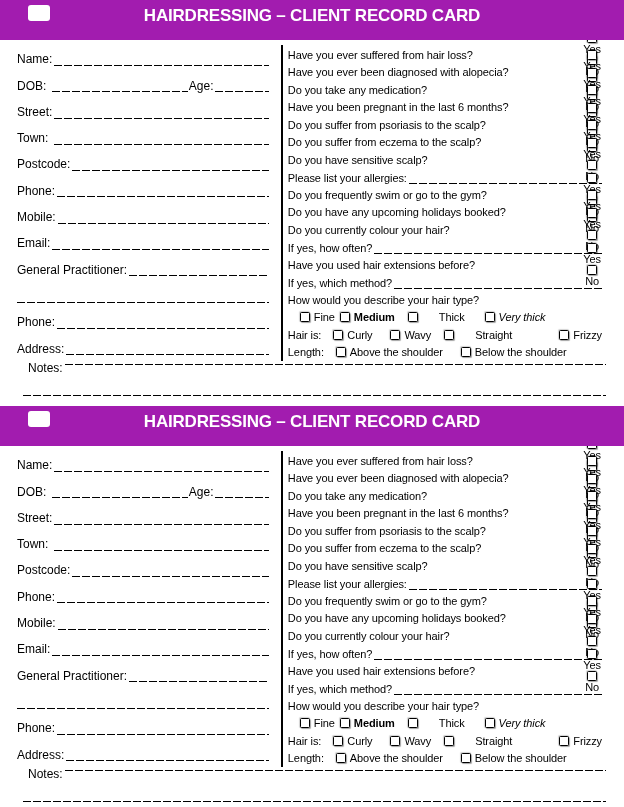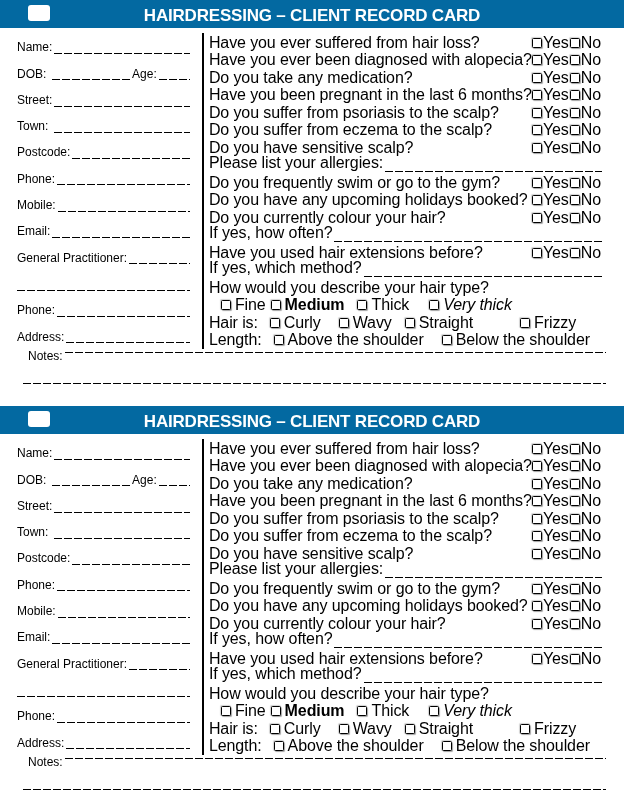--- a/index.html
+++ b/index.html
@@ -5,21 +5,21 @@
   * { box-sizing: border-box; }
   html, body { margin: 0; padding: 0; }
   body {
     width: 624px; height: 807px; overflow: hidden;
     background: #fff; color: #000;
     font-family: "Liberation Sans", sans-serif;
   }
   .card { width: 624px; height: 406px; position: relative; background: #fff; }
 
   
-  .card-header { position: relative; height: 28px; background: #0369a1; }
+  .card-header { position: relative; height: 40px; background: #a21caf; }
   .header-tab {
     position: absolute; left: 28px; top: 5px;
     width: 22px; height: 16px; background: #fff; border-radius: 3px;
   }
   .card-title {
     position: absolute; left: 0; right: 0; top: 0;
     line-height: 32px; text-align: center;
     color: #fff; font-size: 17px; font-weight: bold; letter-spacing: -0.2px;
     white-space: nowrap;
   }
@@ -45,48 +45,48 @@
     background-position: left bottom;
     background-repeat: no-repeat;
   }
   .fill-dob { flex-grow: 2.55; }
   .fill-age { flex-grow: 1; }
   .age-label { margin-left: 1px; }
 
   
   .q-row {
     display: flex; align-items: center;
-    height: 17.5px; font-size: 16px; letter-spacing: -0.1px;
+    height: 17.5px; font-size: 11px; letter-spacing: -0.1px;
     white-space: nowrap;
     text-align: center;
   }
   .q-row.write { align-items: flex-end; padding-bottom: 2px; }
   .q-text { white-space: nowrap; }
 
   
   .cb {
     display: inline-block; flex-shrink: 0;
     width: 10px; height: 10px; background: #fff;
     border: 1.6px solid #000; border-radius: 1.5px;
     box-shadow: 1px 1px 1px rgba(0,0,0,0.35), -0.5px -0.5px 1px rgba(0,0,0,0.18);
   }
 
   
-  .yn { margin-left: auto; display: flex; align-items: center; flex-shrink: 0; }
+  .yn { margin-left: auto; display: flex; align-items: center; flex-shrink: 0; flex-direction: column; }
   .yn .cb { margin-right: 1px; }
   .yn .yn-t { margin-right: 1px; }
 
   
   .opt { display: inline-flex; align-items: center; flex-shrink: 0; }
   .opt .cb { margin-right: 4px; }
   .indent { padding-left: 12px; }
   .prefix { margin-right: 12px; }
   .ml5  { margin-left: 5px; font-weight: bold; }
   .ml10 { margin-left: 10px; padding-left: 8px; }
-  .ml13 { margin-left: 13px; }
+  .ml13 { margin-left: 13px; gap: 17px; }
   .ml16 { margin-left: 16px; padding-left: 31px; }
   .ml20 { margin-left: 20px; font-style: italic; }
 
   
   .notes-row {
     display: flex; align-items: flex-start;
     height: 17px; margin: 1px 18px 0 28px;
     font-size: 12px;
   }
   .extra-line {

